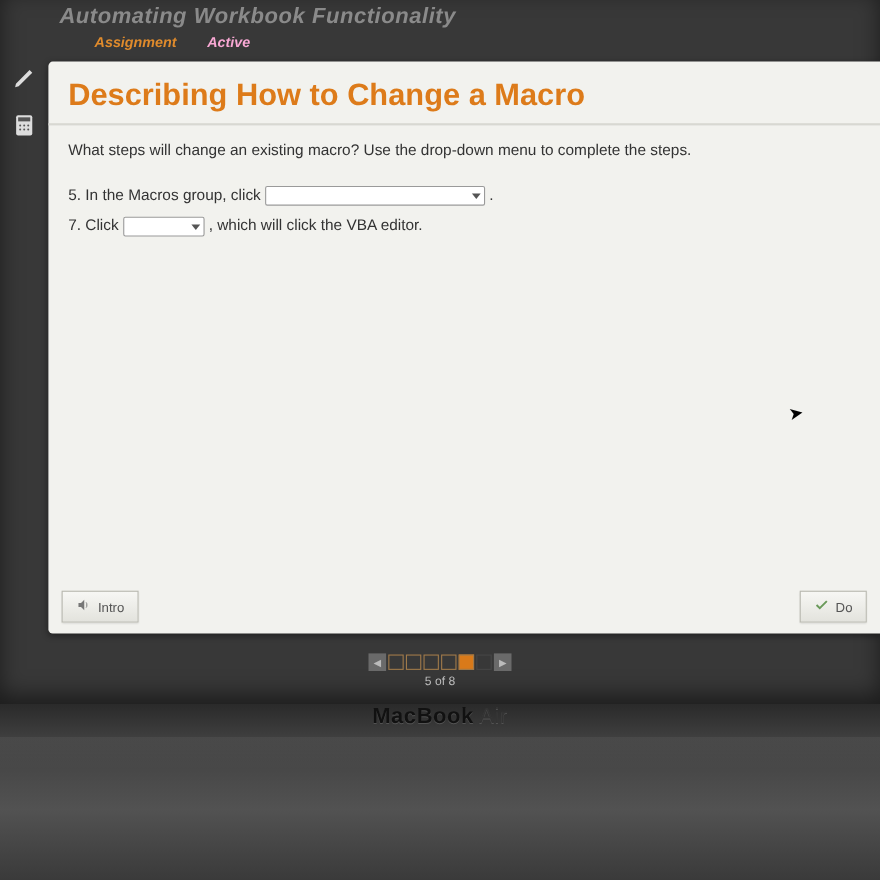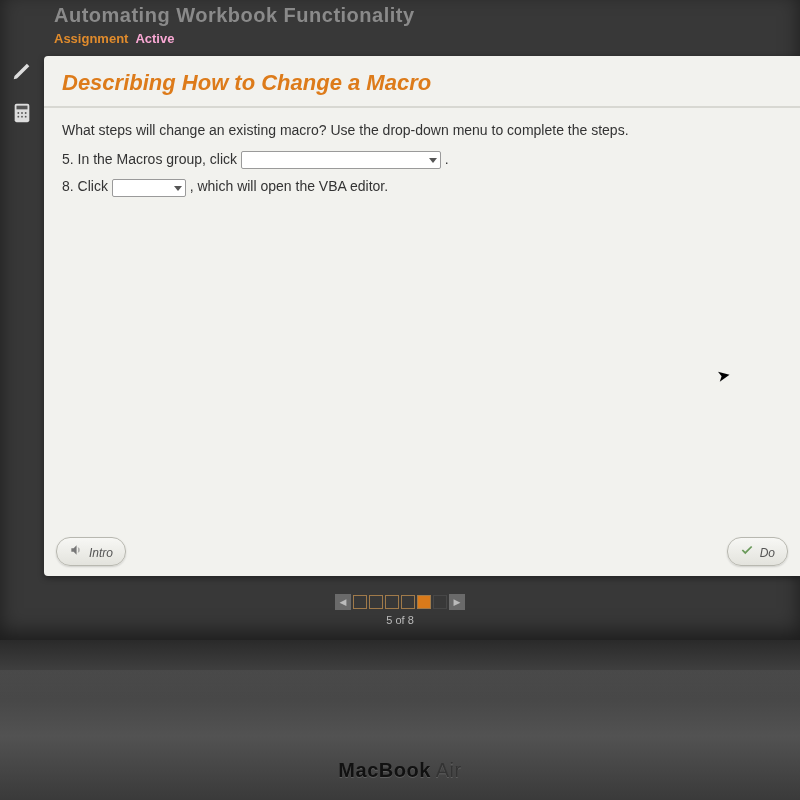--- a/index.html
+++ b/index.html
@@ -14,30 +14,31 @@
       flex: 0 0 640px;
       background: #383838;
       display: flex;
       flex-direction: column;
       box-shadow: inset 0 -8px 20px rgba(0,0,0,.5);
     }
     .topbar {
       flex: 0 0 auto;
       padding: 4px 0 6px 54px;
       color: #888;
+      font-style: italic;
     }
     .lesson-title {
       font-size: 20px;
       font-weight: bold;
       color: #8a8a8a;
       letter-spacing: .5px;
       margin-bottom: 4px;
       white-space: nowrap;
     }
-    .tabs { display: flex; gap: 7px; font-size: 13px; font-weight: bold; }
+    .tabs { display: flex; gap: 28px; font-size: 13px; font-weight: bold; margin-left: 32px; }
     .tab-active { color: #e08b2c; }
     .tab-inactive { color: #f9a8d4; }
     .main-row { flex: 1 1 auto; display: flex; min-height: 0; }
     .sidebar {
       flex: 0 0 44px;
       padding-top: 8px;
       display: flex;
       flex-direction: column;
       align-items: center;
       gap: 16px;
@@ -52,31 +53,30 @@
       display: flex;
       flex-direction: column;
       position: relative;
     }
     .content-header {
       padding: 14px 18px 10px;
       border-bottom: 2px solid #d8d8d2;
     }
     .content-title {
       color: #dd7b1a;
-      font-size: 22px;
+      font-size: 28px;
       font-weight: bold;
-      font-style: italic;
     }
     .content-body {
       padding: 10px 18px;
       color: #333;
       font-size: 14px;
       line-height: 1.8;
     }
-    .content-body p { margin-bottom: 4px; }
+    .content-body p { margin-bottom: 16px; }
     .step { margin-bottom: 2px; }
     .dd {
       display: inline-block;
       border: 1px solid #9a9a9a;
       background: #fff;
       font-size: 12px;
       height: 18px;
       vertical-align: middle;
       position: relative;
       padding: 0 16px 0 4px;
@@ -101,30 +101,29 @@
       transform: rotate(-10deg);
     }
     .footer-buttons {
       margin-top: auto;
       padding: 10px 12px;
       display: flex;
       justify-content: space-between;
     }
     .pill {
       display: inline-flex;
-      align-items: flex-end;
+      align-items: center;
       gap: 6px;
       background: linear-gradient(#f7f7f4,#e3e3dd);
       border: 1px solid #b8b8b0;
-      border-radius: 14px;
+      border-radius: 0;
       padding: 5px 12px;
       font-size: 12px;
       color: #555;
       box-shadow: 0 1px 2px rgba(0,0,0,.15);
-      font-style: italic;
     }
     .pill svg { width: 14px; height: 14px; }
     .pager {
       flex: 0 0 auto;
       padding: 8px 0 14px;
       display: flex;
       flex-direction: column;
       align-items: center;
       gap: 4px;
     }
@@ -142,21 +141,20 @@
     }
     .pg-box.active { background: #d97a1a; }
     .pg-box.dim { border-color: #555; opacity: .5; }
     .pg-text { font-size: 11px; color: #bbb; }
     .bezel {
       flex: 1 1 auto;
       background: linear-gradient(#2a2a2a 0%, #404040 20%, #525252 60%, #3a3a3a 100%);
       display: flex;
       flex-direction: column;
       align-items: center;
-      justify-content: flex-end;
       position: relative;
     }
     .bezel::before{
       content:"";
       position:absolute; left:0; right:0; top:30px; height:30px;
       background: linear-gradient(rgba(255,255,255,.05), transparent);
     }
     .brand {
       font-size: 20px;
       color: #222;
@@ -210,23 +208,23 @@
         <p>What steps will change an existing macro? Use the drop-down menu to complete the steps.</p>
 
 
         <div class="step">
           <span>5. In the Macros group, click </span>
           <span class="dd large"></span>
           <span>.</span>
         </div>
 
         <div class="step">
-          <span>8. Click </span>
+          <span>7. Click </span>
           <span class="dd med"></span>
-          <span>, which will open the VBA editor.</span>
+          <span>, which will click the VBA editor.</span>
         </div>
 
       </div>
 
       <span class="cursor">➤</span>
 
       <div class="footer-buttons">
         <div class="pill">
           <span>
             <svg viewBox="0 0 24 24" fill="#777">

